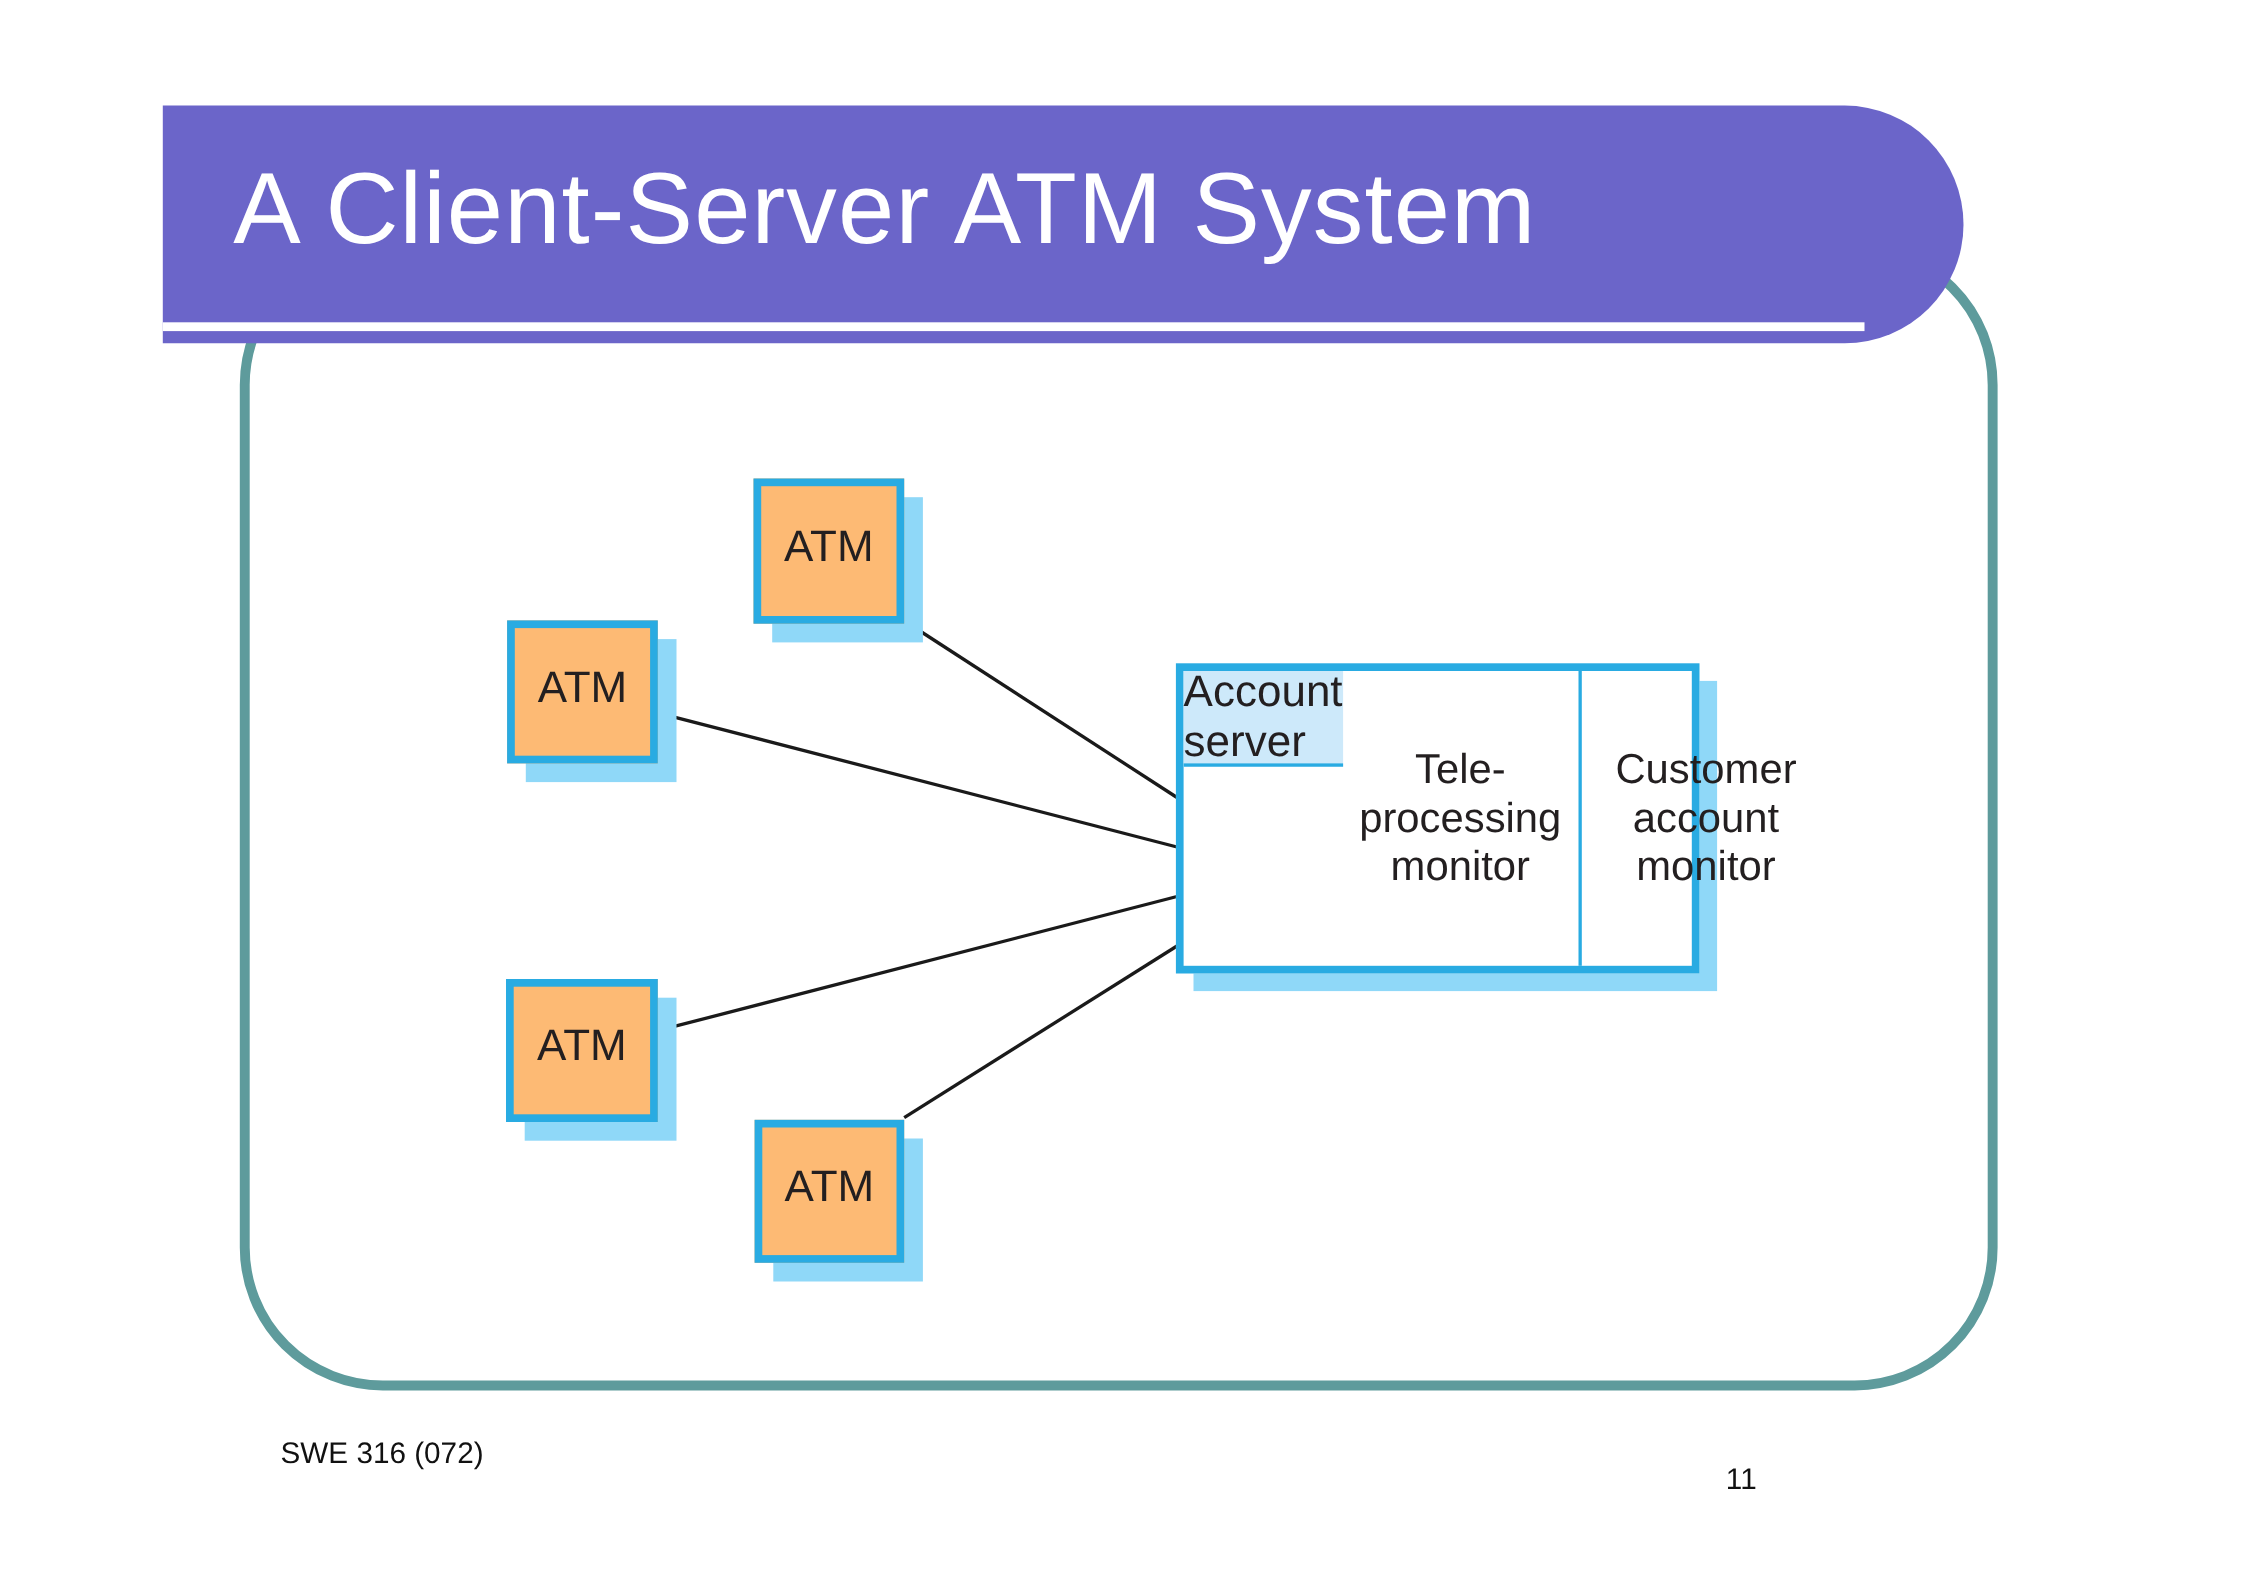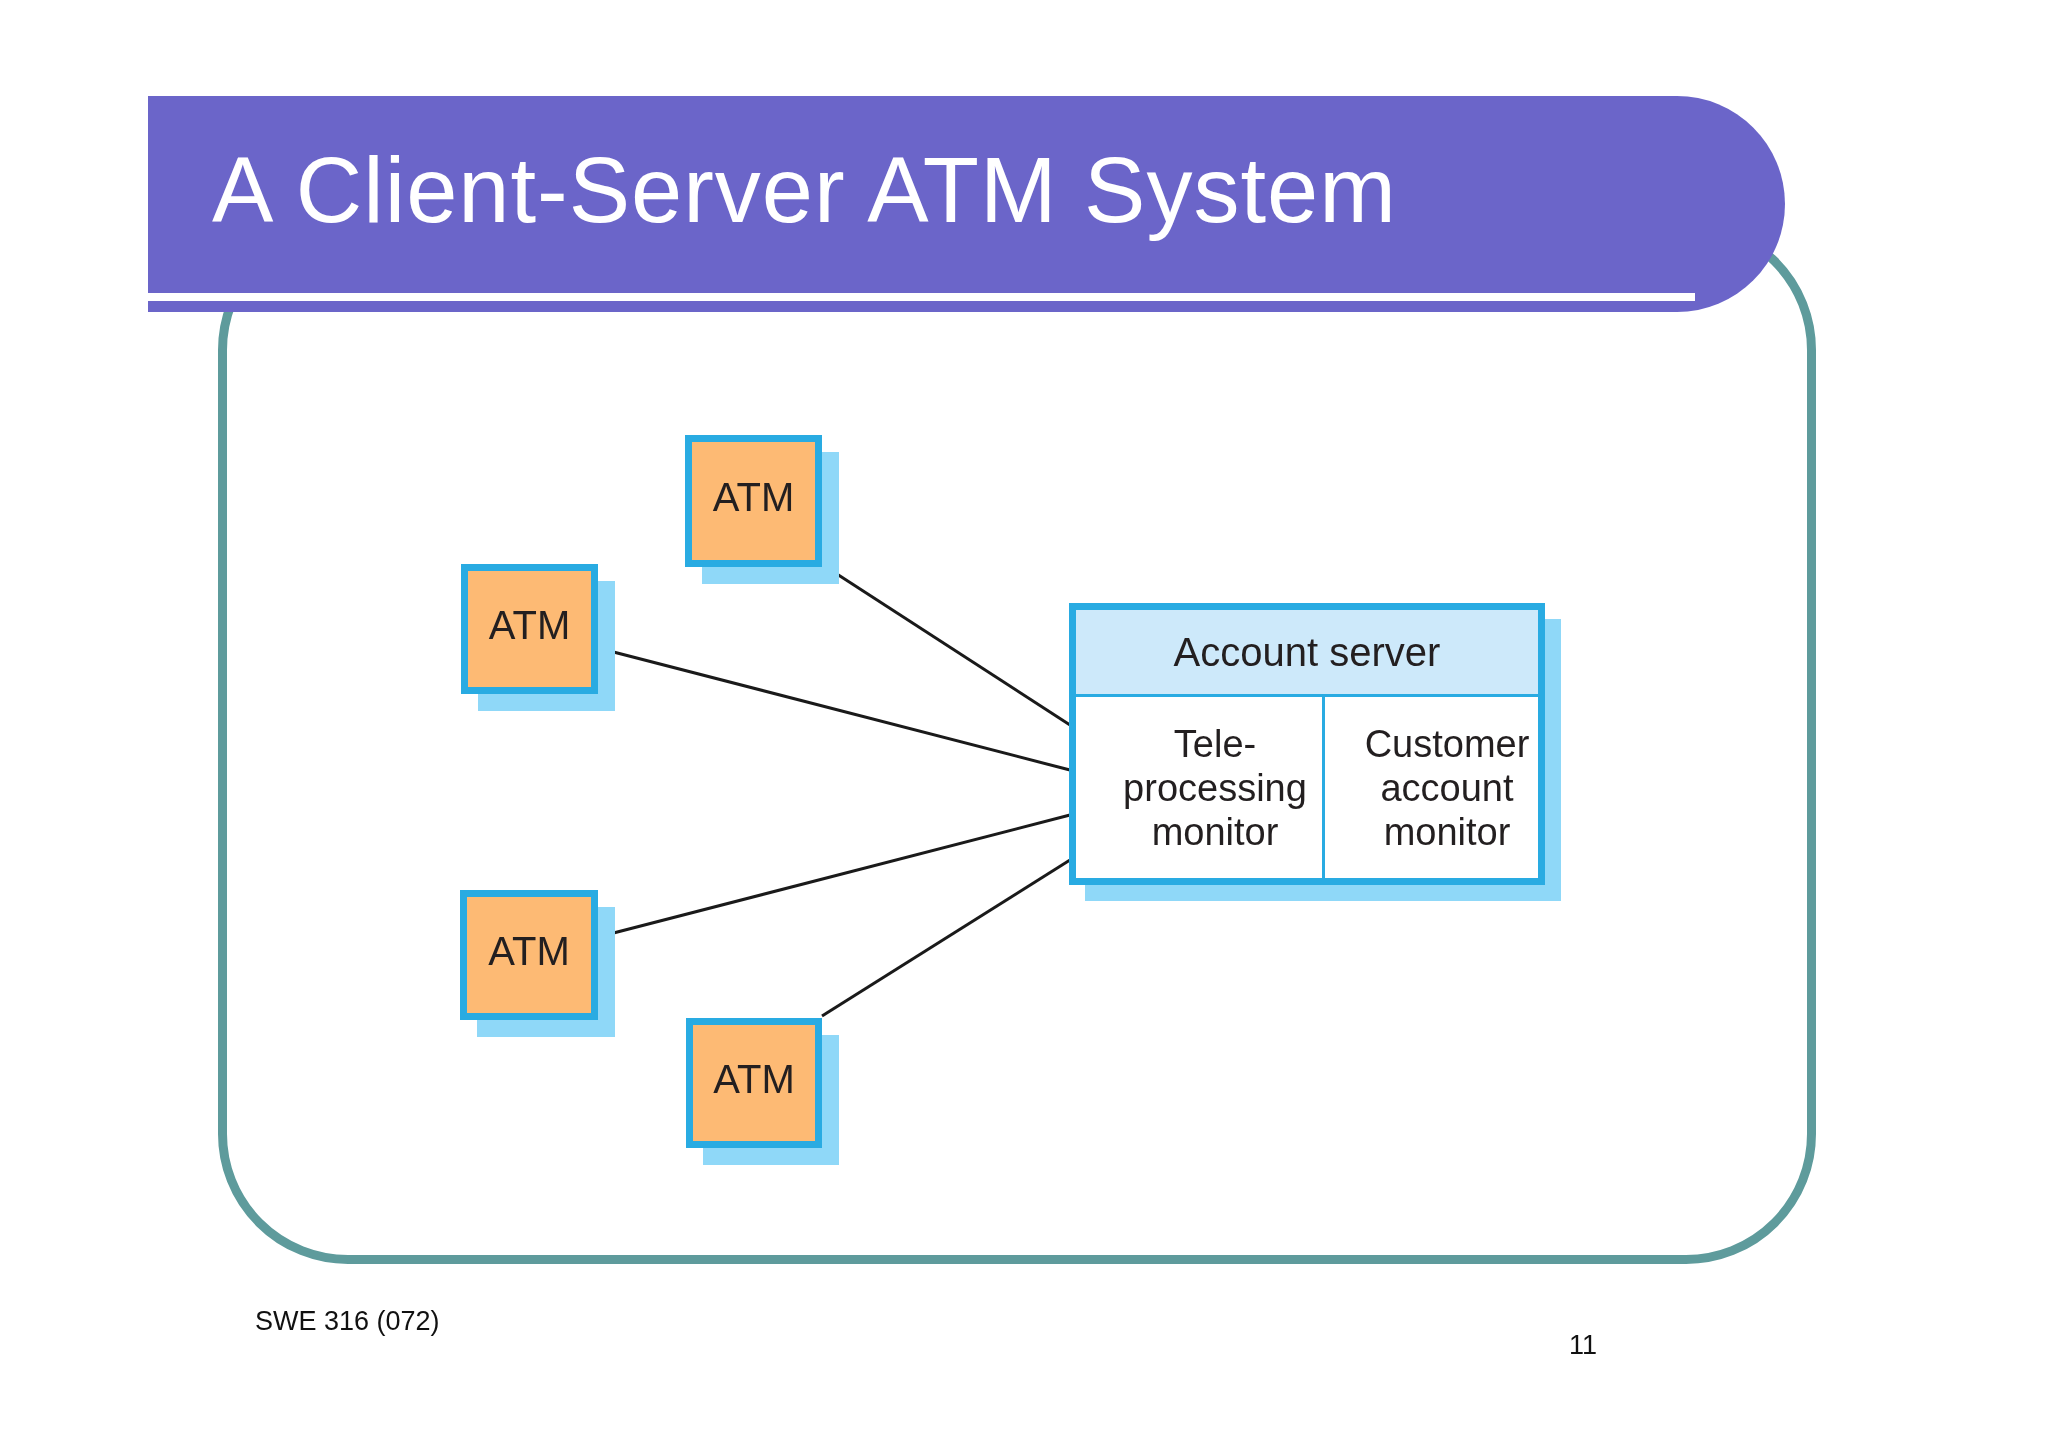--- a/index.html
+++ b/index.html
@@ -89,34 +89,34 @@
 
   
   .server-box {
     position: absolute;
     left: 1069px; top: 603px;
     width: 476px; height: 282px;
     background: #ffffff;
     border: 7px solid var(--c-node-border-blue, #29ABE2);
     box-shadow: 16px 16px 0 var(--c-node-shadow-blue, #8FD8F8);
     display: flex;
-    flex-direction: column;
+    flex-direction: row;
   }
   .server-header {
     height: 87px;
     flex: 0 0 87px;
     background: var(--c-server-header-fill, #CDE9FA);
     border-bottom: 3px solid var(--c-node-border-blue, #29ABE2);
     display: flex;
     align-items: center;
     justify-content: center;
     font-size: 40px;
     color: var(--c-text-dark, #231F20);
   }
-  .server-body { flex: 1; display: flex; margin-left: 32px; }
+  .server-body { flex: 1; display: flex; }
   .server-cell {
     display: flex;
     flex-direction: column;
     align-items: center;
     justify-content: center;
     text-align: center;
     font-size: 38px;
     line-height: 44px;
     color: var(--c-text-dark, #231F20);
   }

